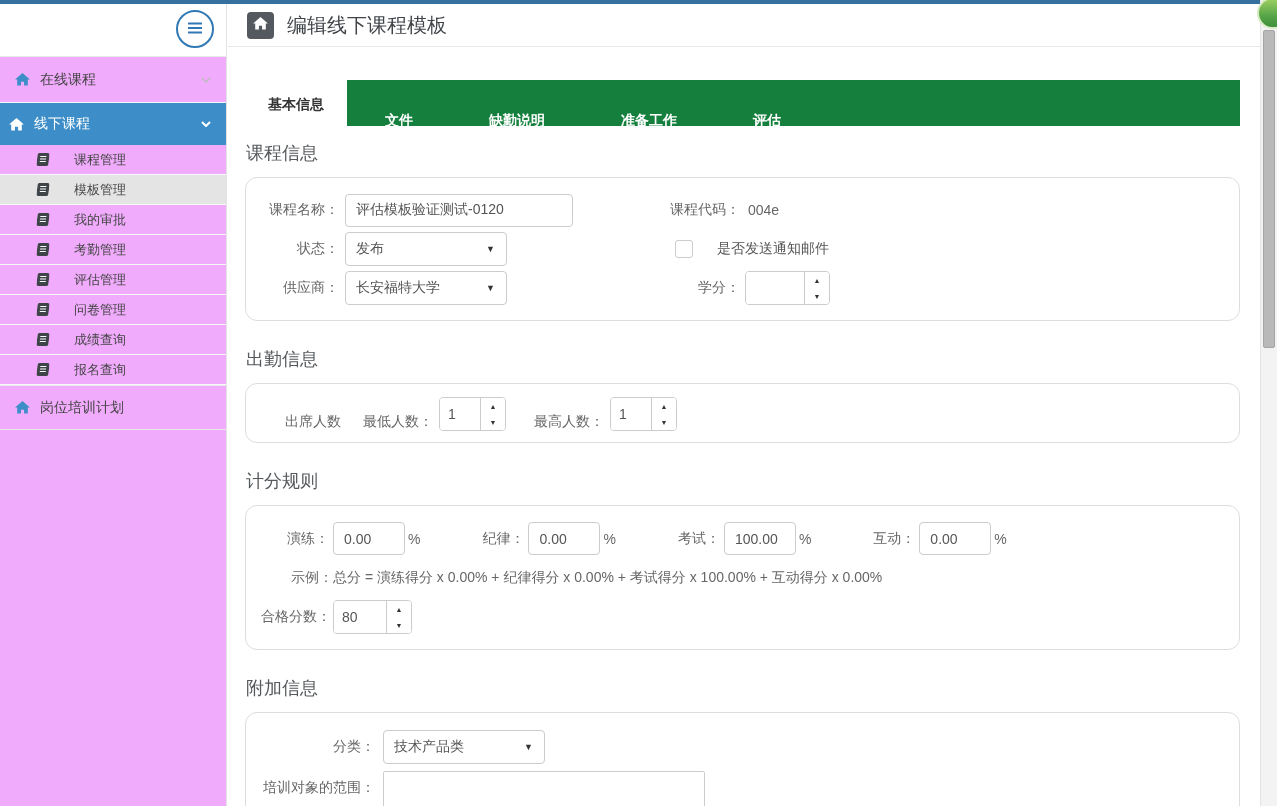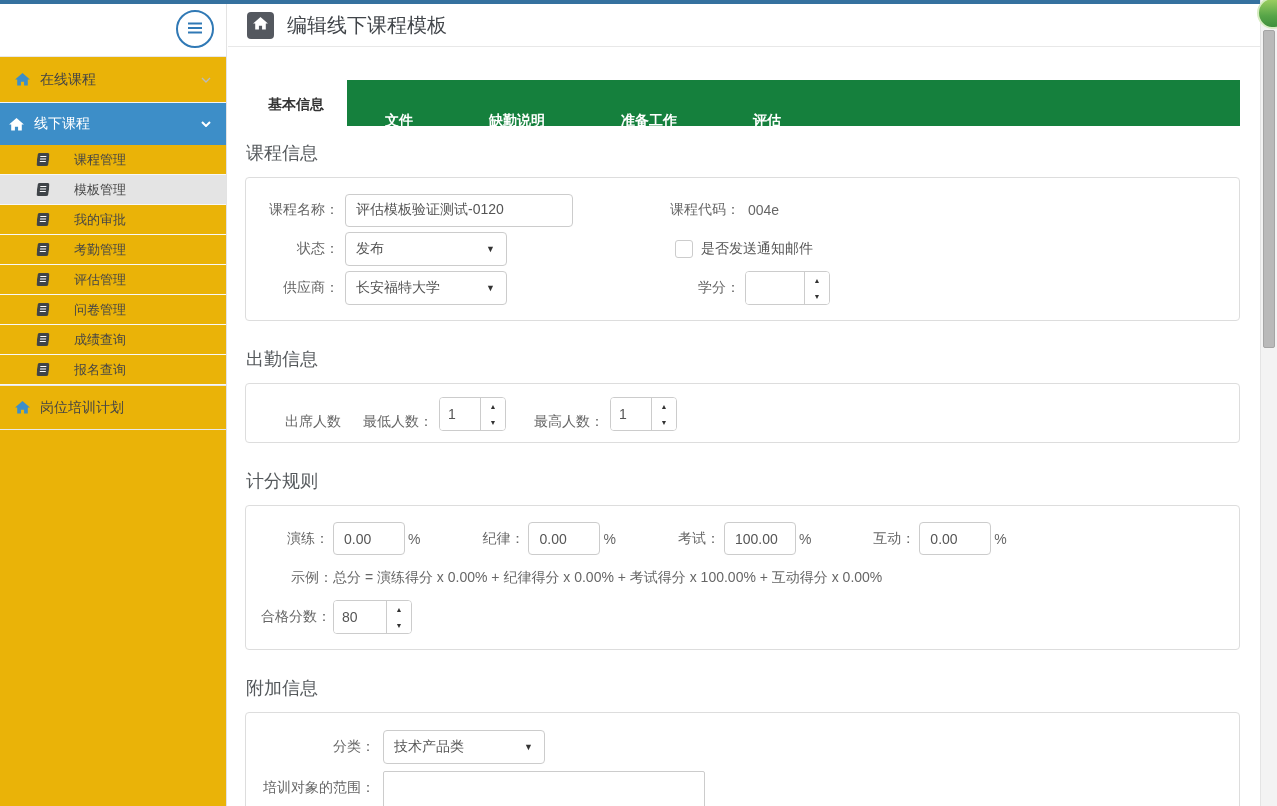--- a/index.html
+++ b/index.html
@@ -16,21 +16,21 @@
   
   .vscroll { position:absolute; right:0; top:0; width:17px; height:806px; background:#f3f3f3; border-left:1px solid #e4e4e4; z-index:6; }
   .vthumb { position:absolute; left:2px; top:30px; width:12px; height:318px; background:#b9b9b9; border:1px solid #a5a5a5; border-radius:2px; }
 
   
   .float-btn { position:absolute; left:1257px; top:-3px; width:32px; height:32px; border-radius:50%;
     background: linear-gradient(180deg,#9ecf62 0%, #57a548 60%, #3f8f3c 100%);
     border:2px solid #d7ecc2; z-index:20; cursor:pointer; }
 
   
-  .sidebar { position:absolute; left:0; top:4px; width:227px; height:802px; background:#eab308; border-right:1px solid #e3e3e3; z-index:2; }
+  .sidebar { position:absolute; left:0; top:4px; width:227px; height:802px; background:#f0abfc; border-right:1px solid #e3e3e3; z-index:2; }
   .sb-header { height:53px; border-bottom:1px solid #e8e8e8; position:relative; background:#fff; }
   .hamburger { position:absolute; left:176px; top:6px; width:38px; height:38px; border:2px solid #3079b5; border-radius:50%;
     background:#fff; display:flex; align-items:center; justify-content:center; cursor:pointer; }
   .nav-item { height:46px; display:flex; align-items:center; gap:10px; padding:0 15px; color:#454545;
     border-bottom:1px solid #f4f4f4; cursor:pointer; }
   .nav-item .ic { display:flex; color:#3d8ec8; }
   .nav-item .chev { margin-left:auto; color:#bbb; display:flex; }
   .nav-item.active { background:#3d8ec8; color:#fff; height:42px; border-bottom:none;padding-left:9px; }
   .nav-item.active .ic, .nav-item.active .chev { color:#fff; }
   .nav-item.bottom { border-top:1px solid #e8e8e8; border-bottom:1px solid #e8e8e8; height:45px; }
@@ -50,21 +50,21 @@
   .main { position:absolute; left:228px; top:57px; width:1032px; height:749px; overflow:hidden;
     padding:23px 20px 0 17px; background:#fff; }
 
   .tabs { display:flex; background:#15803d; height:46px; align-items:stretch; }
   .tab { display:flex; align-items:center; padding:0 38px; color:#fff; font-weight:bold; font-size:14px; cursor:pointer; white-space:nowrap;margin-top:36px; }
   .tab.active { background:#fff; color:#333; align-self:flex-start; height:55px; margin-top:-3px; padding:0 23px; z-index:2; }
 
   .section-title { font-size:18px; color:#55595c; font-weight:normal; margin:26px 0 12px 1px; }
   .section-title.first { margin-top:15px; }
 
-  .panel { border:1px solid #ddd; border-radius:4px; padding:10px 15px; background:#fff; }
+  .panel { border:1px solid #ddd; border-radius:12px; padding:10px 15px; background:#fff; }
 
   .lbl { color:#666; white-space:nowrap; }
   input.text { height:33px; border:1px solid #ccc; border-radius:4px; padding:0 10px; font-size:14px;
     color:#555; font-family:inherit; outline:none; background:#fff; }
 
   
   .sel { width:162px; height:34px; border:1px solid #ccc; border-radius:4px; background:#fff; position:relative;
     display:flex; align-items:center; padding:0 26px 0 10px; color:#555; cursor:pointer; }
   .sel .caret { position:absolute; right:11px; top:50%; transform:translateY(-50%); font-size:9px; color:#333; }
 
@@ -285,21 +285,21 @@
     <div class="p1row">
       <div class="p1left">
         <span class="lbl lbl-l">状态：</span>
         <div class="sel">
           <span>发布</span>
           <span class="caret">▼</span>
         </div>
       </div>
       <div class="p1right" style="padding-left:14px;">
         <input type="checkbox" class="cbx" style="">
-        <span style="margin-left:8px; color:#555;">是否发送通知邮件</span>
+        <span style="margin-left:24px; color:#555;">是否发送通知邮件</span>
       </div>
     </div>
     <div class="p1row">
       <div class="p1left">
         <span class="lbl lbl-l">供应商：</span>
         <div class="sel">
           <span>长安福特大学</span>
           <span class="caret">▼</span>
         </div>
       </div>

